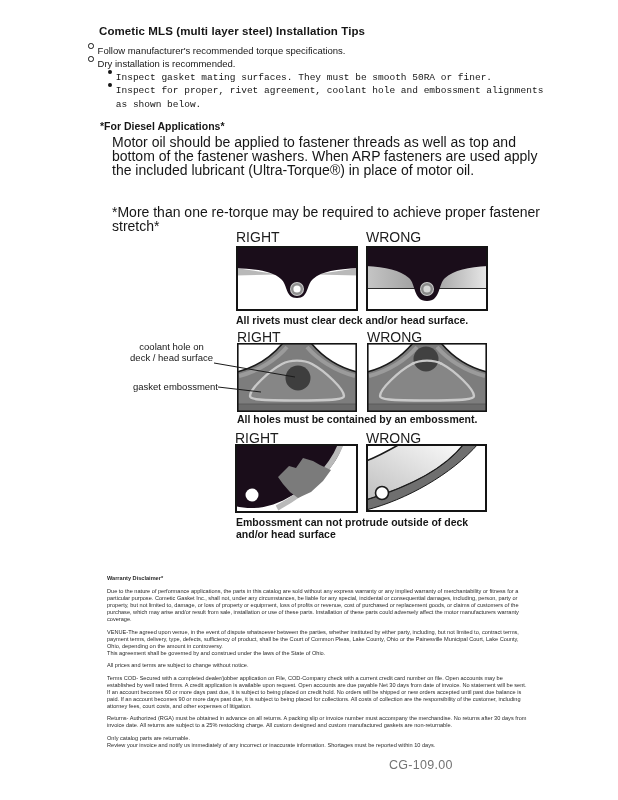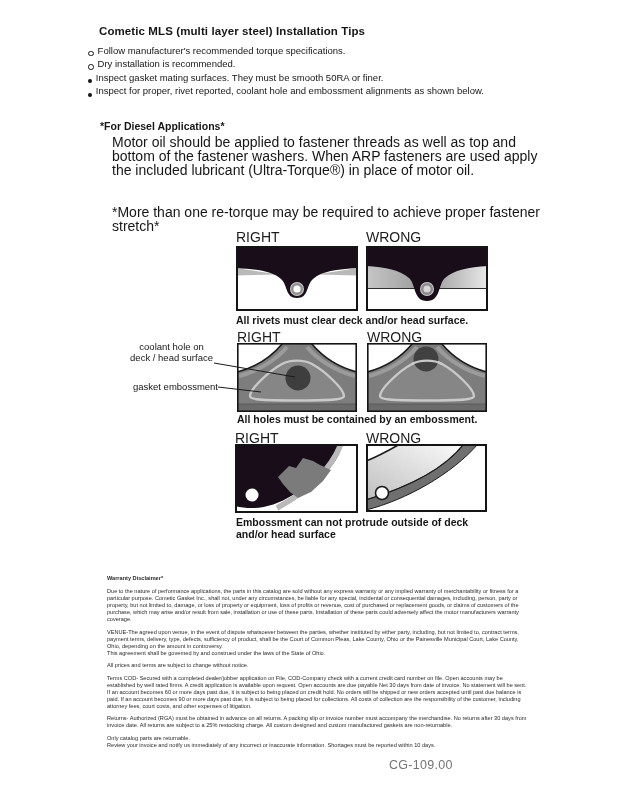--- a/index.html
+++ b/index.html
@@ -8,22 +8,22 @@
     font-family:"Liberation Sans","DejaVu Sans",sans-serif;color:#161616;
     overflow:hidden;
   }
   .abs{position:absolute;}
   .title{
     left:99px;top:25px;font-size:11.5px;font-weight:bold;
     text-underline-offset:3px;text-decoration-thickness:1.2px;
     letter-spacing:.1px;
   }
   .bullets{left:88px;top:44px;width:470px;font-size:9.5px;line-height:13.4px;}
-  .b-row{display:flex;align-items:flex-end;}
-  .b-row.sub{}
+  .b-row{display:flex;align-items:flex-start;}
+  .b-row.sub{margin-left:20px;font-family:Liberation Mono, monospace;}
   .marker-open{
     width:3.6px;height:3.6px;border:1px solid #161616;border-radius:50%;
     flex:0 0 auto;margin-right:4px;position:relative;top:-1px;
   }
   .marker-dot{
     width:3.8px;height:3.8px;background:#161616;border-radius:50%;
     flex:0 0 auto;margin-right:4px;position:relative;top:-1px;
   }
   .diesel-head{left:100px;top:120px;font-size:10.5px;font-weight:bold;}
   .para{left:112px;width:447px;font-size:14px;line-height:14px;}
@@ -54,21 +54,21 @@
     <div class="b-row">
       <span class="marker-open"></span>
       <span>Dry installation is recommended.</span>
     </div>
     <div class="b-row sub">
       <span class="marker-dot"></span>
       <span>Inspect gasket mating surfaces.  They must be smooth 50RA or finer.</span>
     </div>
     <div class="b-row sub">
       <span class="marker-dot"></span>
-      <span>Inspect for proper, rivet reported, coolant hole and embossment alignments as shown below.</span>
+      <span>Inspect for proper, rivet agreement, coolant hole and embossment alignments as shown below.</span>
     </div>
   </div>
 
   <div class="abs diesel-head">*For Diesel Applications*</div>
   <div class="abs para p1">Motor oil should be applied to fastener threads as well as top and bottom of the fastener washers. When ARP fasteners are used apply the included lubricant (Ultra-Torque®) in place of motor oil.</div>
   <div class="abs para pnote">*More than one re-torque may be required to achieve proper fastener stretch*</div>
 
   <div class="abs dlabel" style="left:236px;top:229px;">RIGHT</div>
   <div class="abs dlabel" style="left:366px;top:229px;">WRONG</div>
 

